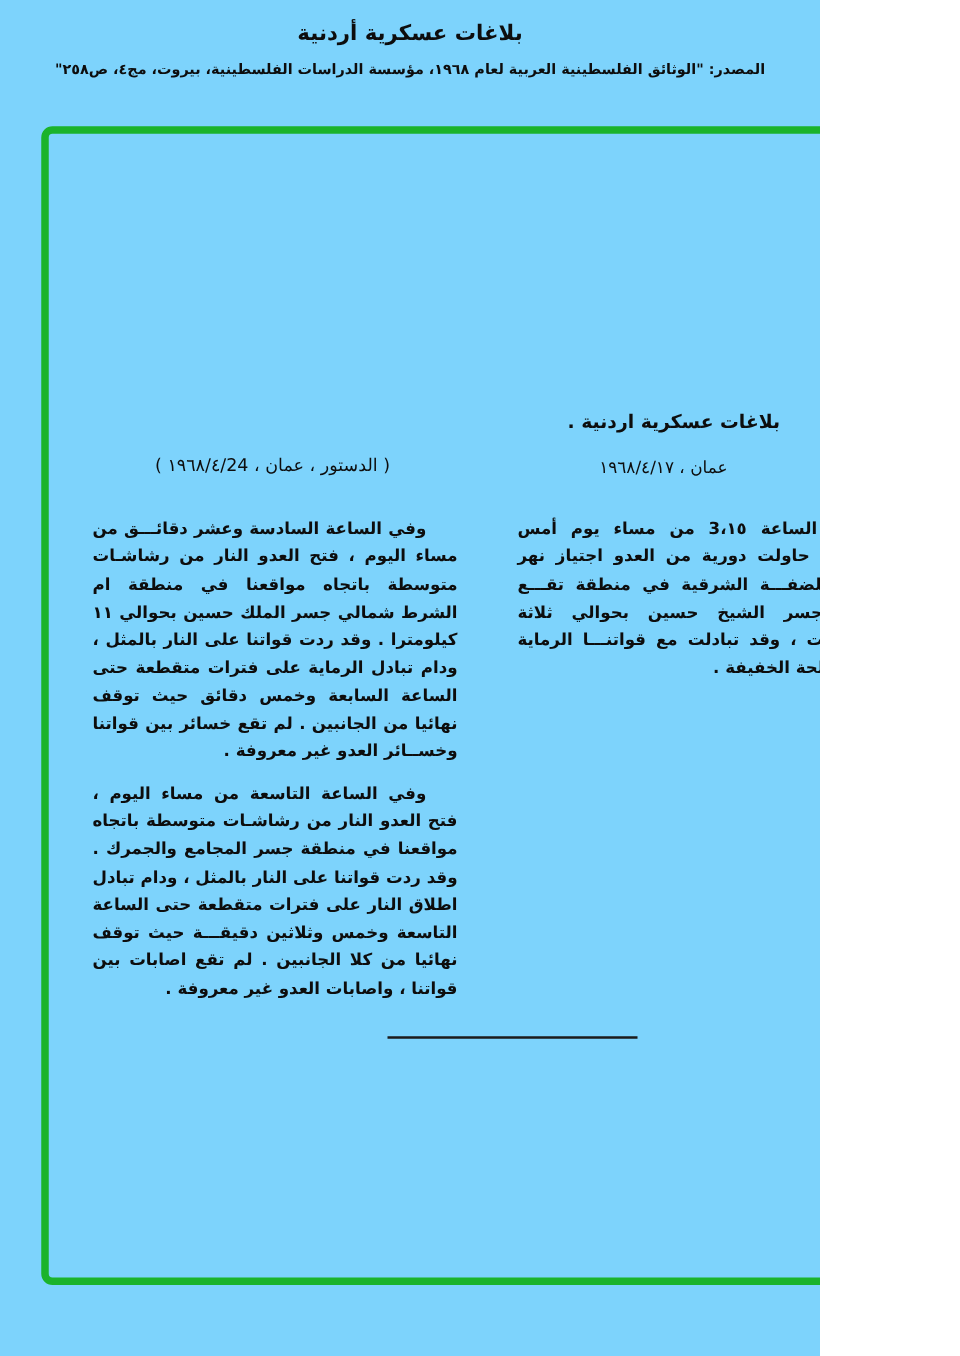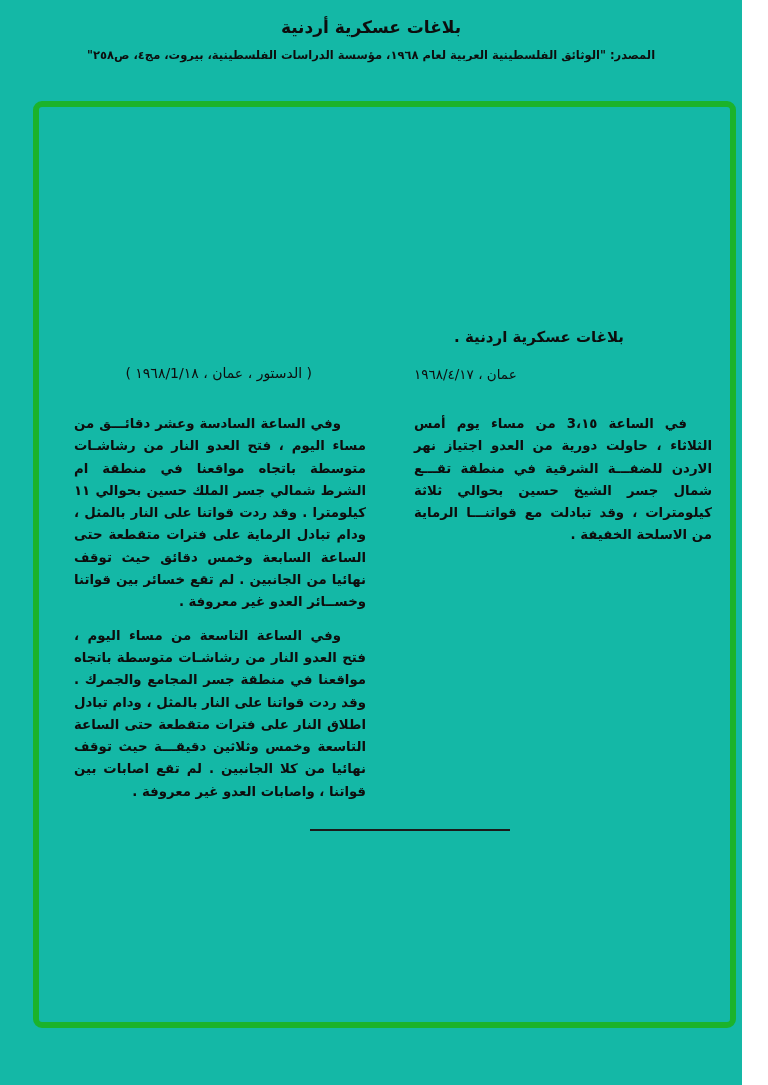--- a/index.html
+++ b/index.html
@@ -1,20 +1,20 @@
 <!DOCTYPE html>
 <html lang="ar"><head>
 <meta charset="utf-8">
 <style>
   html, body { margin: 0; padding: 0; background: #ffffff; }
   .page {
     position: relative;
-    width: 742px;
+    width: 656px;
     height: 1085px;
-    background: #14b8a6;
+    background: #7dd3fc;
     font-family: "DejaVu Sans", sans-serif;
     color: #0d0d0d;
     overflow: hidden;
   }
   .doc-title {
     position: absolute;
     top: 17px; left: 0; width: 100%;
     text-align: center;
     font-size: 17px;
     font-weight: 700;
@@ -44,21 +44,21 @@
     text-align: right;
     padding-right: 88px;
     white-space: nowrap;
     line-height: 22px;
   }
   .rc-dateline {
     margin-top: 16px;
     padding-right: 130px;
     font-size: 13.5px;
     font-weight: 400;
-    text-align: left;
+    text-align: right;
     white-space: nowrap;
     line-height: 20px;
   }
   .lc-heading {
     font-size: 14px;
     font-weight: 400;
     text-align: right;
     padding-right: 54px;
     white-space: nowrap;
     line-height: 22px;
@@ -90,20 +90,20 @@
 
   <div class="green-box" style="border-color: rgb(27, 179, 43);"></div>
 
   <div class="col col-right" dir="rtl">
     <div class="rc-heading">بلاغات عسكرية اردنية .</div>
     <div class="rc-dateline">عمان ، ١٩٦٨/٤/١٧</div>
     <p class="para first">في الساعة 3،١٥ من مساء يوم أمس الثلاثاء ، حاولت دورية من العدو اجتياز نهر الاردن للضفـــة الشرقية في منطقة تقـــع شمال جسر الشيخ حسين بحوالي ثلاثة كيلومترات ، وقد تبادلت مع قواتنـــا الرماية من الاسلحة الخفيفة .</p>
   </div>
 
   <div class="col col-left" dir="rtl">
-    <div class="lc-heading">( الدستور ، عمان ، ١٩٦٨/1/١٨ )</div>
+    <div class="lc-heading">( الدستور ، عمان ، ١٩٦٨/٤/24 )</div>
     <p class="para first">وفي الساعة السادسة وعشر دقائـــق من مساء اليوم ، فتح العدو النار من رشاشـات متوسطة باتجاه مواقعنا في منطقة ام الشرط شمالي جسر الملك حسين بحوالي ١١ كيلومترا . وقد ردت قواتنا على النار بالمثل ، ودام تبادل الرماية على فترات متقطعة حتى الساعة السابعة وخمس دقائق حيث توقف نهائيا من الجانبين . لم تقع خسائر بين قواتنا وخســائر العدو غير معروفة .</p>
     <p class="para">وفي الساعة التاسعة من مساء اليوم ، فتح العدو النار من رشاشـات متوسطة باتجاه مواقعنا في منطقة جسر المجامع والجمرك . وقد ردت قواتنا على النار بالمثل ، ودام تبادل اطلاق النار على فترات متقطعة حتى الساعة التاسعة وخمس وثلاثين دقيقـــة حيث توقف نهائيا من كلا الجانبين . لم تقع اصابات بين قواتنا ، واصابات العدو غير معروفة .</p>
   </div>
 
   <div class="divider"></div>
 
 </div>
 
 </body></html>

